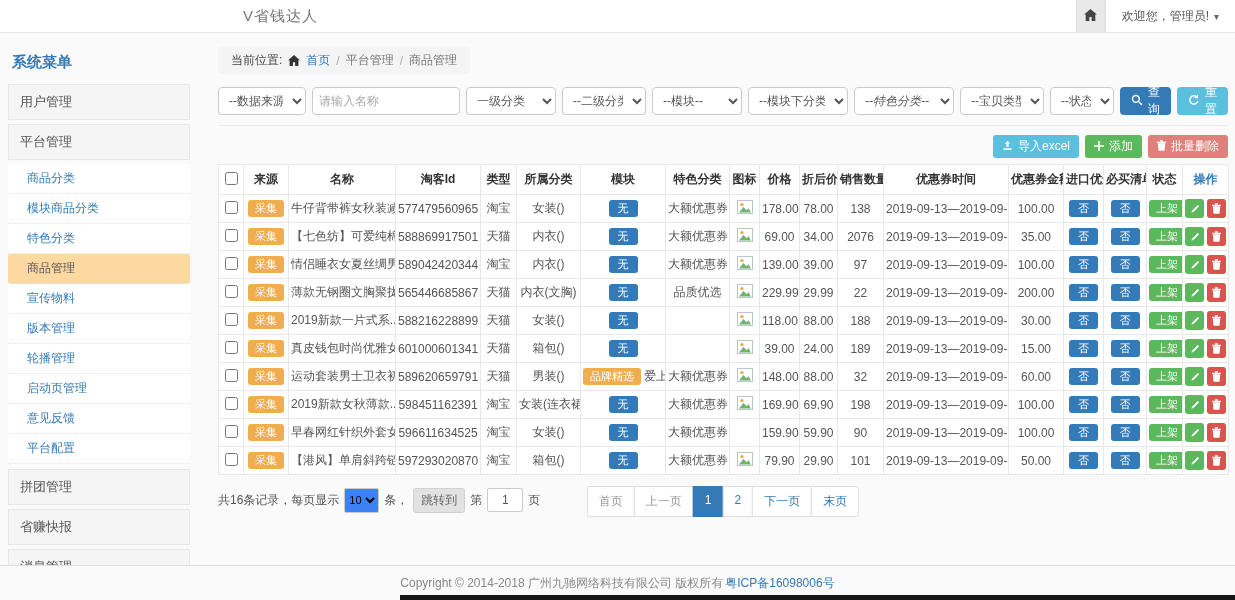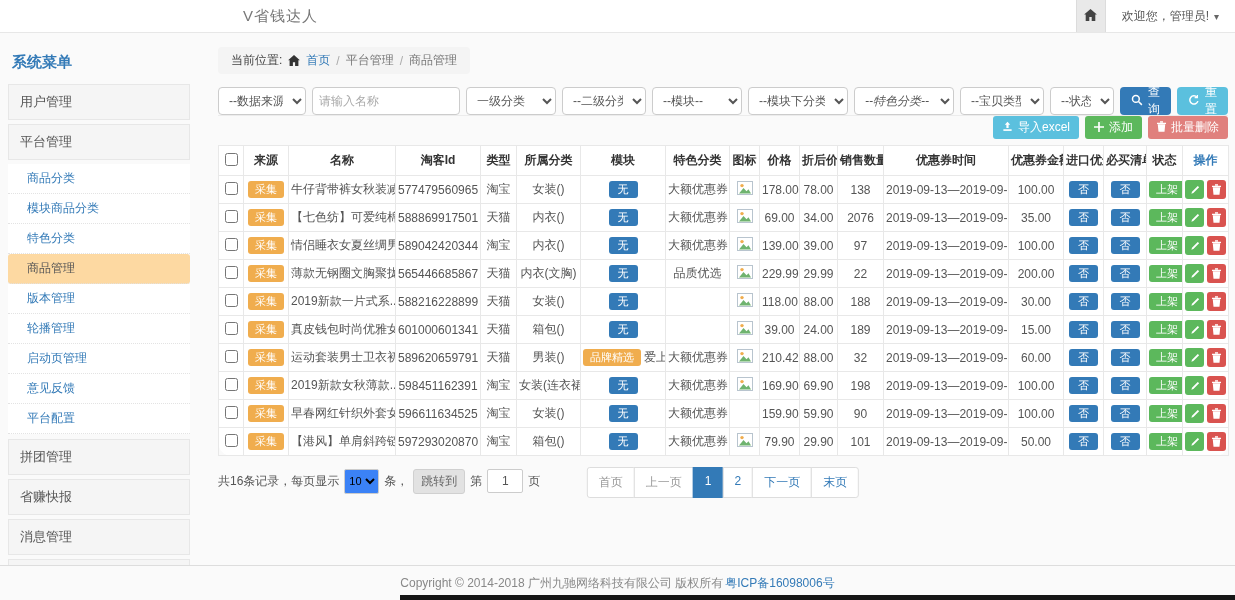--- a/index.html
+++ b/index.html
@@ -42,21 +42,21 @@
         font-size:12px;padding:0 6px;font-family:inherit;}
   input.fctl::placeholder{color:#aaa;}
   .btn{height:28px;border:none;border-radius:4px;color:#fff;font-size:12px;padding:0 11px;
        display:inline-flex;align-items:center;gap:5px;cursor:pointer;font-family:inherit;}
   .btn-primary{background:#337ab7;}
   .btn-info{background:#5bc0de;}
   .btn-success{background:#5cb85c;}
   .btn-danger-soft{background:#e0807d;}
   .btn-sm{height:23px;padding:0 9px;border-radius:3px;}
 
-  .action-row{border-top:1px solid #ececec;
+  .action-row{margin-top:10px;border-top:1px solid #ececec;padding-top:9px;
               display:flex;justify-content:flex-end;gap:6px;}
 
   table{border-collapse:collapse;table-layout:fixed;width:1010px;background:#fff;margin-top:6px;border-radius:14px;}
   th,td{border:1px solid #e8e8e8;text-align:center;padding:4px 2px;font-size:12px;color:#555;
         overflow:hidden;white-space:nowrap;}
   th{color:#333;font-weight:bold;padding:6px 2px;background:#fff;}
   th.th-op{color:#337ab7;}
   .badge{display:inline-block;border-radius:3px;color:#fff;padding:2px 7px;font-size:11px;line-height:1.25;}
   .badge-orange{background:#f0ad4e;}
   .badge-blue{background:#337ab7;padding:2px 9px;}
@@ -111,20 +111,21 @@
 
 <aside class="sidebar">
   <div class="side-heading">系统菜单</div>
   <nav id="side-menu">
       <div class="side-item top">用户管理</div>
       <div class="side-item top">平台管理</div>
       <div class="side-item sub">商品分类</div>
       <div class="side-item sub">模块商品分类</div>
       <div class="side-item sub">特色分类</div>
       <div class="side-item sub active">商品管理</div>
+      <div class="side-item sub">宣传物料</div>
       <div class="side-item sub">版本管理</div>
       <div class="side-item sub">轮播管理</div>
       <div class="side-item sub">启动页管理</div>
       <div class="side-item sub">意见反馈</div>
       <div class="side-item sub last">平台配置</div>
       <div class="side-item top">拼团管理</div>
       <div class="side-item top">省赚快报</div>
       <div class="side-item top">消息管理</div>
       <div class="side-item top">订单管理</div>
     </nav>
@@ -482,21 +483,21 @@
           <td><span class="mod-wrap">
               <span class="badge badge-orange">品牌精选</span>
               <span>爱上运动</span>
             </span></td>
           <td>大额优惠券</td>
           <td><span><svg width="16" height="14" viewBox="0 0 16 14">
                 <rect x="0.5" y="0.5" width="15" height="13" fill="#fff" stroke="#b8c4ce"></rect>
                 <circle cx="5" cy="4.6" r="1.7" fill="#f0ad4e"></circle>
                 <path d="M2 12.5L6.5 7l3 3.2 2-2 2.5 4.3z" fill="#6fb36f"></path>
               </svg></span></td>
-          <td>210.42</td>
+          <td>148.00</td>
           <td>88.00</td>
           <td>32</td>
           <td>2019-09-13—2019-09-15</td>
           <td>60.00</td>
           <td><span class="badge badge-blue">否</span></td>
           <td><span class="badge badge-blue">否</span></td>
           <td><span class="badge badge-green">上架</span></td>
           <td>
             <div class="op-cell">
               <button class="mini-btn mini-green">

